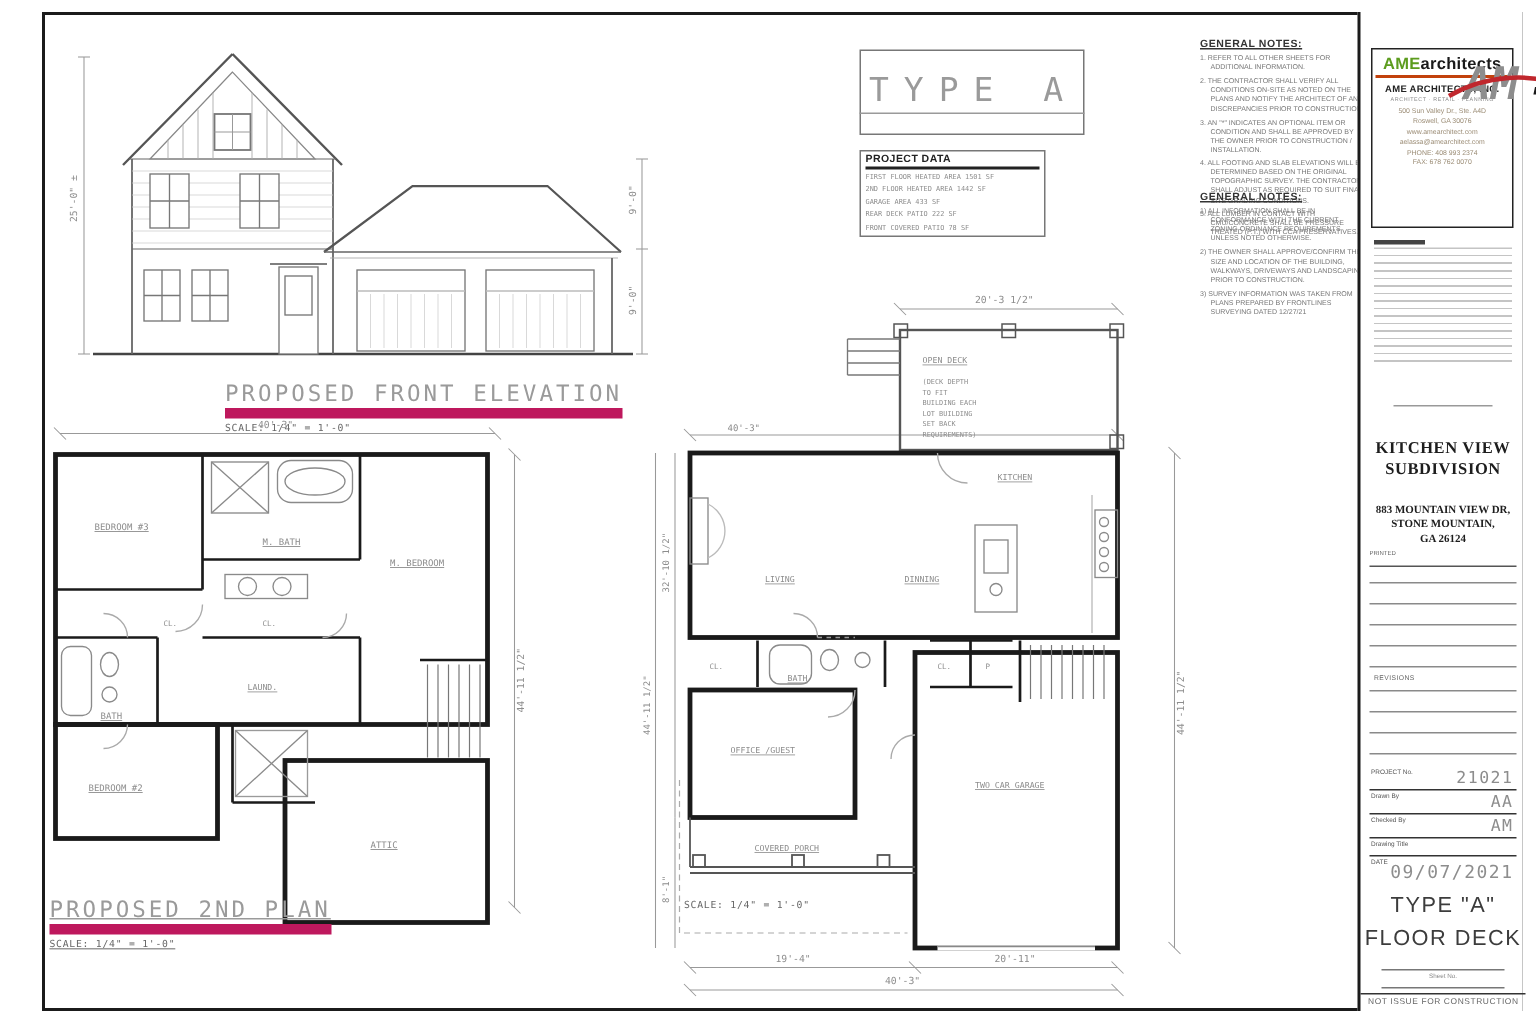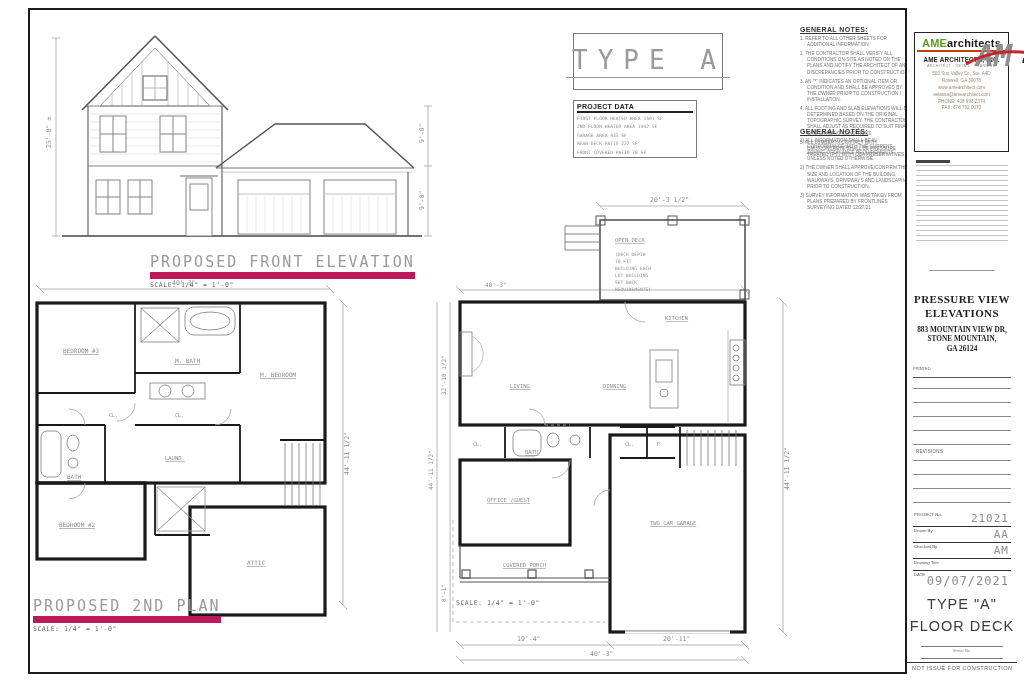--- a/index.html
+++ b/index.html
@@ -10,21 +10,21 @@
     border:2px solid #1b1b1b; background:#fff; }
 
   
   .caption { position:absolute; color:#9a9a9a; font-family:"DejaVu Sans Mono", monospace; }
   .caption .t { font-size:15px; letter-spacing:2px; border-bottom:7px solid #be185d; padding-bottom:1px; white-space:nowrap; }
   .caption .s { font-size:6.5px; color:#666; letter-spacing:.5px; margin-top:2px; }
 
   
   .typebox { position:absolute; left:573px; top:33px; width:150px; height:57px;
     border:1px solid #777; display:flex; align-items:center; justify-content:center; }
-  .typebox span { font-family:"DejaVu Sans Mono", monospace; font-size:26px; color:#9a9a9a;
+  .typebox span { font-family:"DejaVu Sans Mono", monospace; font-size:22px; color:#9a9a9a;
     letter-spacing:10px; border-bottom:1.5px solid #9a9a9a; padding:0 4px 2px 6px; white-space:nowrap; }
   .pdbox { position:absolute; left:573px; top:100px; width:124px; height:58px;
     border:1px solid #777; padding:2px 3px; }
   .pdbox .h { font-size:7px; font-weight:bold; color:#222; border-bottom:2px solid #222; padding-bottom:1px; margin-bottom:2px; letter-spacing:.3px;}
   .pdbox .l { font-size:4.6px; color:#8d8d8d; font-family:"DejaVu Sans Mono", monospace; line-height:1.85; white-space:nowrap; }
 
   
   .gn { position:absolute; width:110px; }
   .gn .h { font-size:7px; font-weight:bold; color:#333; text-decoration:underline; letter-spacing:.4px; margin-bottom:3px;}
   .gn .i { font-size:4.7px; color:#777; line-height:1.3; margin-bottom:3px; padding-left:7px; text-indent:-7px; }
@@ -39,21 +39,21 @@
   .tagline { font-size:3.6px; color:#8a8a8a; margin-top:1px; letter-spacing:.4px;}
   .contact { font-size:4.6px; color:#9b8c75; line-height:1.5; margin-top:3px; }
   .fineprint { position:absolute; left:9px; top:152px; width:92px; }
   .fineprint .fh { height:3px; background:#444; width:34px; margin-bottom:2px; }
   .fineprint .fl { height:78px;
     background:repeating-linear-gradient(#c4c4c4 0 1px, transparent 1px 5px); }
   .midrule { position:absolute; left:22px; top:262px; width:66px; border-top:1px solid #999; }
   .subdiv { position:absolute; left:4px; top:285px; width:102px; text-align:center;
     font-family:"Liberation Serif", serif; color:#1d1d1d; }
   .subdiv .n { font-size:11px; font-weight:bold; letter-spacing:.4px; line-height:1.25; }
-  .subdiv .a { font-size:7.3px; font-weight:bold; margin-top:4px; line-height:1.35; }
+  .subdiv .a { font-size:7.3px; font-weight:bold; margin-top:14px; line-height:1.35; }
   .srow { position:absolute; left:6px; width:98px; border-bottom:1px solid #555; font-size:4px; color:#666; }
   .rule { position:absolute; left:6px; width:98px; border-top:1px solid #8a8a8a; }
   .revlabel { position:absolute; left:9px; top:441px; font-size:4.5px; color:#666; letter-spacing:.3px; }
   .prow { position:absolute; left:6px; width:98px; border-bottom:1.5px solid #333; }
   .prow .pl { position:absolute; left:1px; top:1px; font-size:4.3px; color:#555; }
   .prow .pv { position:absolute; right:2px; bottom:1px; font-size:11px; color:#8d8d8d;
     font-family:"DejaVu Sans Mono", monospace; letter-spacing:1px; }
   .sheettitle { position:absolute; left:0; top:585px; width:110px; text-align:center; color:#3c3c3c; }
   .sheettitle .st1, .sheettitle .st2 { font-size:14.5px; letter-spacing:1px; line-height:1.55; }
   .sheetno { position:absolute; left:14px; top:638px; width:82px; border-top:1px solid #777; border-bottom:1px solid #777;
@@ -273,21 +273,21 @@
     <text class="rl" font-size="6" x="38" y="78">BEDROOM #3</text>
     <text class="rl" font-size="6" x="150" y="88">M. BATH</text>
     <text class="rl" font-size="6" x="235" y="102">M. BEDROOM</text>
     <text font-size="5" x="84" y="142">CL.</text>
     <text font-size="5" x="150" y="142">CL.</text>
     <text class="rl" font-size="6" x="42" y="204">BATH</text>
     <text class="rl" font-size="6" x="34" y="252">BEDROOM #2</text>
     <text class="rl" font-size="5.5" x="140" y="185">LAUND.</text>
     <text class="rl" font-size="6" x="222" y="290">ATTIC</text>
   </svg>
-  <div class="caption" style="left:33px; top:597px;">
+  <div class="caption" style="left:33px; top:597px;text-decoration:underline;">
     <div class="t">PROPOSED 2ND PLAN</div>
     <div class="s">SCALE: 1/4" = 1'-0"</div>
   </div>
 
   <svg style="left:425px; top:190px;" width="370" height="475" viewBox="0 0 370 475">
     <g stroke="#999" stroke-width="0.7" fill="none">
       <line x1="175" y1="16" x2="320" y2="16"></line>
       <line x1="171" y1="12" x2="179" y2="20"></line>
         <line x1="316" y1="12" x2="324" y2="20"></line>
       <line x1="35" y1="100" x2="320" y2="100"></line>
@@ -450,22 +450,22 @@
     </div>
 
     <div class="fineprint">
       <div class="fh"></div>
       <div class="fl"></div>
     </div>
     <div class="midrule"></div>
 
     <div class="subdiv">
       <div class="n">
-        <div>PRESSURE VIEW</div>
-        <div>ELEVATIONS</div>
+        <div>KITCHEN VIEW</div>
+        <div>SUBDIVISION</div>
       </div>
       <div class="a">
         <div>883 MOUNTAIN VIEW DR,</div>
         <div>STONE MOUNTAIN,</div>
         <div>GA 26124</div>
       </div>
     </div>
     <div class="srow" style="top:358px; padding-bottom:6px;">
       <span>PRINTED</span>
     </div>

